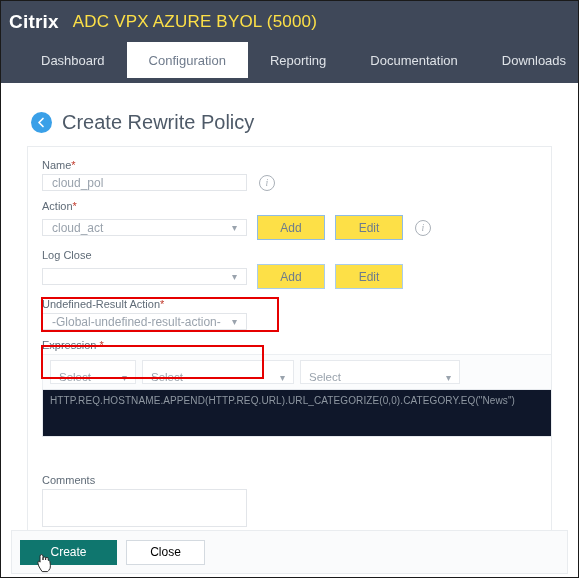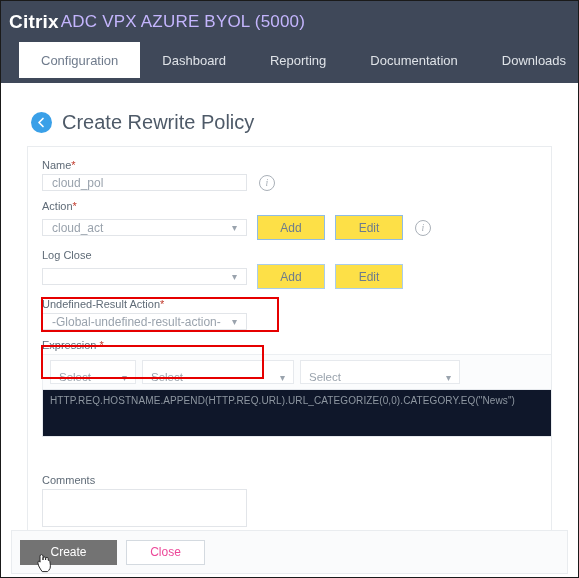--- a/index.html
+++ b/index.html
@@ -33,24 +33,24 @@
     padding-left: 8px;
     box-sizing: border-box;
   }
   .brand-citrix {
     color: #ffffff;
     font-size: 19px;
     font-weight: bold;
     letter-spacing: 0.2px;
   }
   .brand-rest {
-    color: #c4b5fd;
+    color: #fde047;
     font-size: 17px;
     font-weight: normal;
-    margin-left: 2px;
+    margin-left: 14px;
     letter-spacing: 0.2px;
   }
 
   
   .tabbar {
     height: 36px;
     background: #3f4859;
     display: flex;
     align-items: stretch;
     padding-left: 18px;
@@ -263,35 +263,35 @@
     background: #fafbfc;
     border: 1px solid #e9ecef;
     display: flex;
     align-items: center;
     padding-left: 8px;
     box-sizing: border-box;
   }
   .btn-primary {
     width: 97px;
     height: 25px;
-    background: #737373;
+    background: #0f766e;
     color: #ffffff;
     font-size: 12px;
     display: flex;
     align-items: center;
     justify-content: center;
     border: none;
     box-sizing: border-box;
     cursor: pointer;
   }
   .btn-plain {
     width: 79px;
     height: 25px;
     background: #ffffff;
-    color: #ec4899;
+    color: #000000;
     font-size: 12px;
     border: 1px solid #d4dae0;
     display: flex;
     align-items: center;
     justify-content: center;
     margin-left: 9px;
     box-sizing: border-box;
     cursor: pointer;
   }
 
@@ -309,22 +309,22 @@
 <body>
 
 <div id="app">
 
   <div class="brandbar">
     <span class="brand-citrix">Citrix</span>
     <span class="brand-rest">ADC VPX AZURE BYOL (5000)</span>
   </div>
 
   <div class="tabbar">
+    <div class="tab">Dashboard</div>
     <div class="tab active">Configuration</div>
-    <div class="tab">Dashboard</div>
     <div class="tab">Reporting</div>
     <div class="tab">Documentation</div>
     <div class="tab">Downloads</div>
   </div>
   <div class="underbar"></div>
 
   <div class="page">
 
     <div class="page-header">
       <div class="back-circle">

